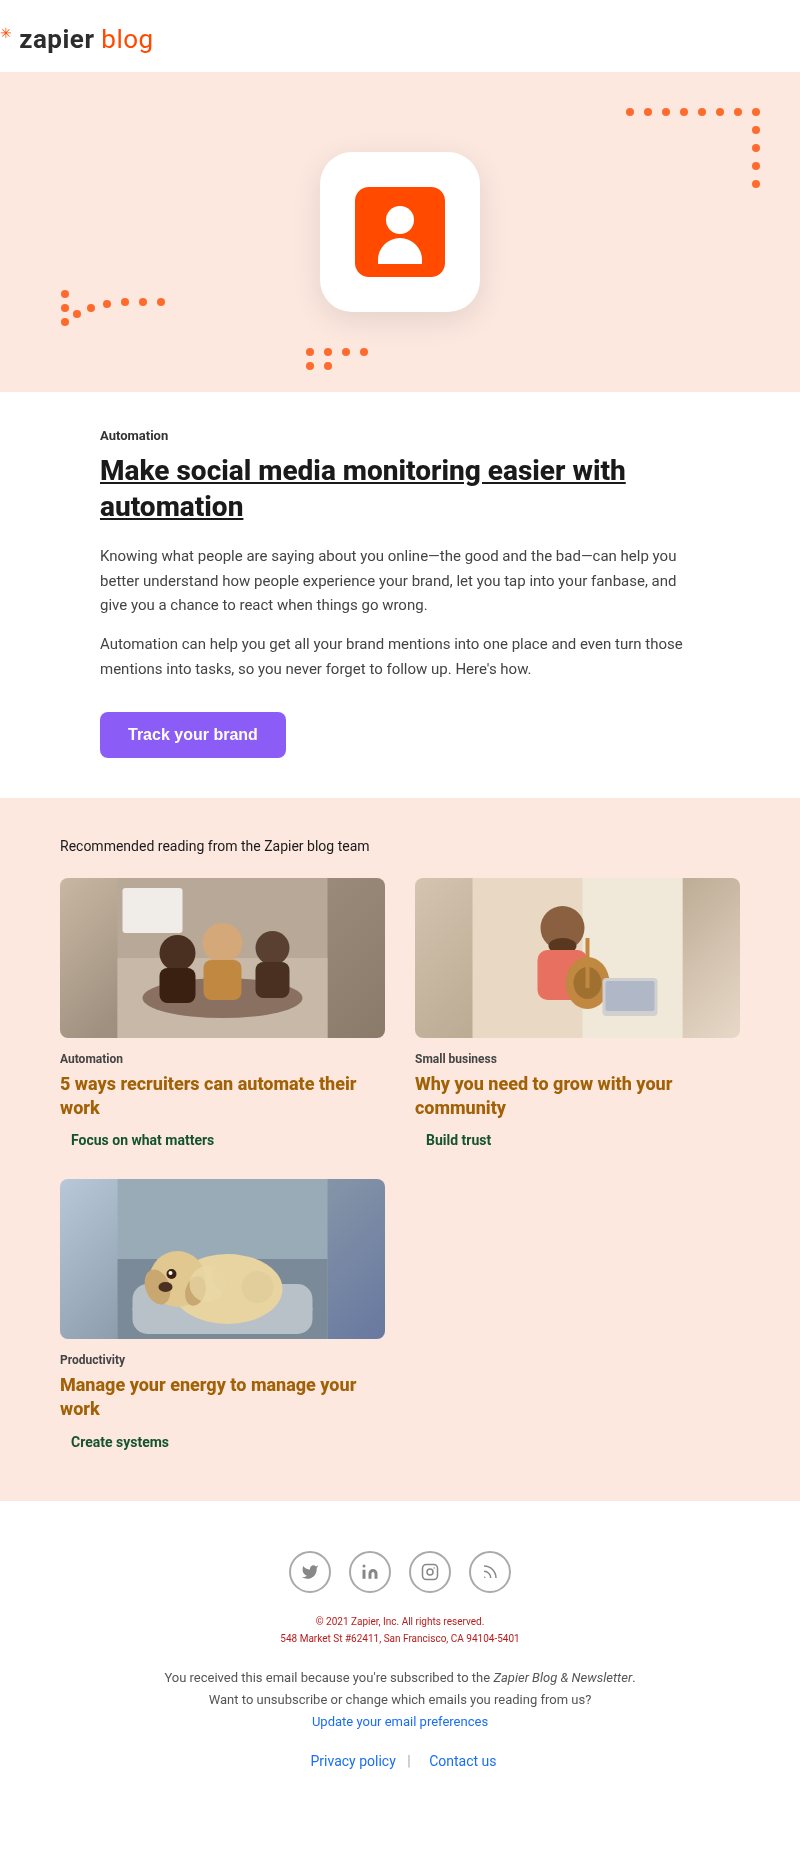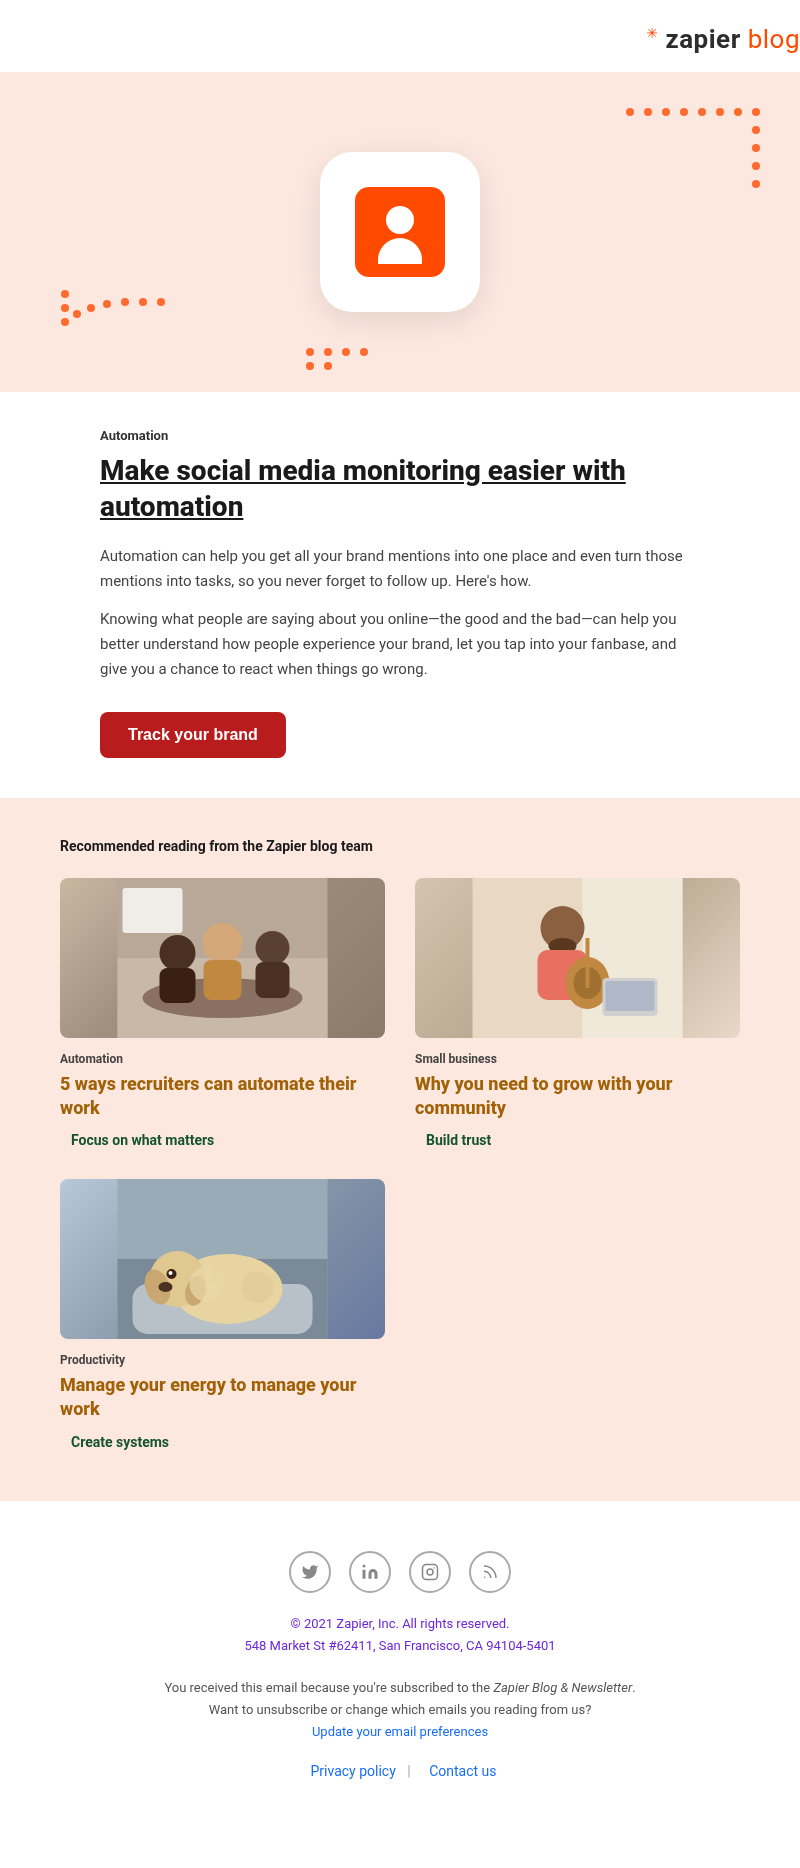--- a/index.html
+++ b/index.html
@@ -6,21 +6,21 @@
     body {
       font-family: -apple-system, BlinkMacSystemFont, 'Segoe UI', Roboto, Helvetica, Arial, sans-serif;
       background: #ffffff;
       width: 800px;
       min-height: 1868px;
       color: #333;
     }
 
     
     .header {
-      text-align: right;
+      text-align: left;
       padding: 24px 0 18px;
       background: #fff;
     }
     .header-logo {
       font-size: 26px;
       font-weight: 400;
       letter-spacing: 0.5px;
     }
     .header-logo .zapier {
       color: #2d2d2d;
@@ -105,40 +105,40 @@
       text-decoration: underline;
     }
     .article-body {
       font-size: 15px;
       color: #444;
       line-height: 1.65;
       margin-bottom: 14px;
     }
     .cta-button {
       display: inline-block;
-      background: #b91c1c;
+      background: #8b5cf6;
       color: #ffffff;
       padding: 14px 28px;
       border-radius: 8px;
       font-size: 16px;
       font-weight: 700;
       text-decoration: none;
       margin-top: 16px;
       cursor: pointer;
       border: none;
     }
 
     
     .recommended-section {
       background: #fce8df;
       padding: 40px 60px 50px;
     }
     .recommended-title {
       font-size: 14px;
-      font-weight: 700;
+      font-weight: 400;
       color: #1a1a1a;
       margin-bottom: 24px;
     }
     .cards-grid {
       display: grid;
       grid-template-columns: 1fr 1fr;
       gap: 30px 30px;
     }
     .card {
       background: transparent;
@@ -258,22 +258,22 @@
       font-size: 14px;
       color: #444;
       margin-bottom: 16px;
     }
     .footer-link {
       color: #1a6ef5;
       text-decoration: none;
       cursor: pointer;
     }
     .footer-copyright {
-      font-size: 13px;
-      color: #6d28d9;
+      font-size: 10px;
+      color: #b91c1c;
       line-height: 1.7;
       margin-bottom: 20px;
     }
     .footer-legal {
       font-size: 13px;
       color: #555;
       line-height: 1.7;
       margin-bottom: 20px;
     }
     .footer-legal em {
@@ -352,22 +352,22 @@
     <div class="person-icon">
       <div class="person-head"></div>
       <div class="person-body"></div>
     </div>
   </div>
 </div>
 
 <div class="main-content">
   <div class="category-label">Automation</div>
   <h1 class="article-title">Make social media monitoring easier with automation</h1>
+  <p class="article-body">Knowing what people are saying about you online—the good and the bad—can help you better understand how people experience your brand, let you tap into your fanbase, and give you a chance to react when things go wrong.</p>
   <p class="article-body">Automation can help you get all your brand mentions into one place and even turn those mentions into tasks, so you never forget to follow up. Here's how.</p>
-  <p class="article-body">Knowing what people are saying about you online—the good and the bad—can help you better understand how people experience your brand, let you tap into your fanbase, and give you a chance to react when things go wrong.</p>
   <button class="cta-button">Track your brand</button>
 </div>
 
 <div class="recommended-section">
   <div class="recommended-title">Recommended reading from the Zapier blog team</div>
 
   <div class="cards-grid">
 
     <div class="card">
       <div class="card-image">

